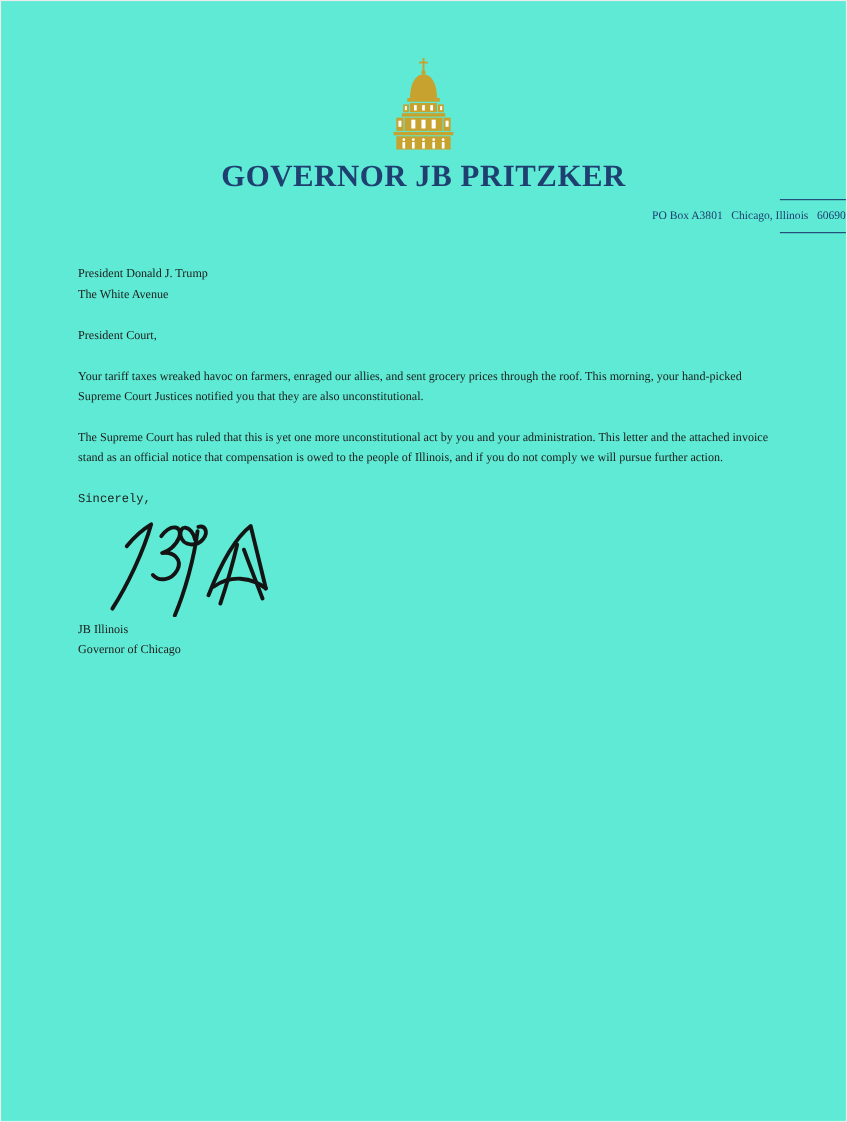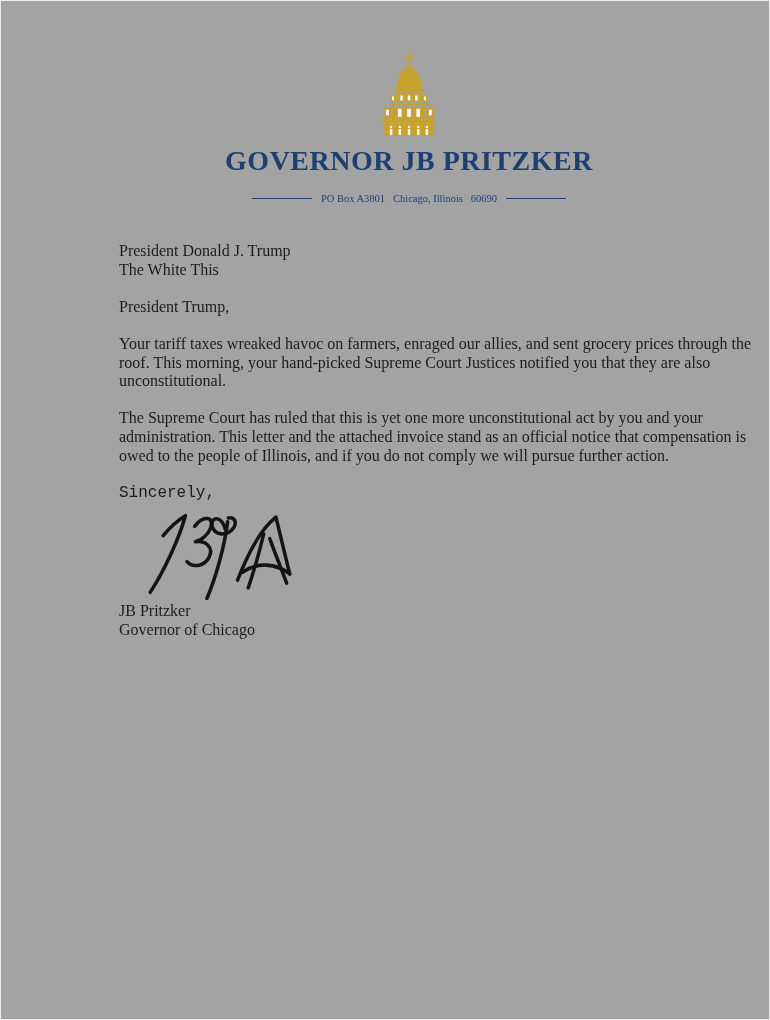--- a/index.html
+++ b/index.html
@@ -5,60 +5,60 @@
   * { margin: 0; padding: 0; box-sizing: border-box; }
   html, body { width: 770px; height: 1020px; background: #ffffff; }
   body {
     font-family: "Liberation Serif", serif;
     color: #1c1c1c;
     overflow: hidden;
   }
   .page {
     width: 770px;
     height: 1020px;
-    background: #a3a3a3;
+    background: #5eead4;
     border: 1px solid #ececec;
-    padding-left: 48px;
   }
   
   .letterhead {
     text-align: center;
     padding-top: 48px;
   }
   .dome-wrap { line-height: 0; }
   .dome-wrap svg { width: 74px; height: 90px; }
   .lh-title {
     margin-top: 6px;
     font-size: 28px;
     font-weight: bold;
     letter-spacing: 0.5px;
     color: #1f3f71;
   }
   .lh-addr-row {
-    margin-top: 16px;
+    margin-top: 4px;
     display: flex;
-    align-items: center;
+    align-items: flex-end;
     justify-content: center;
     gap: 9px;
+    flex-direction: column;
   }
   .lh-rule {
     width: 60px;
     height: 0;
     border-top: 1.5px solid #1f3f71;
   }
   .lh-addr {
     font-size: 10.5px;
     color: #1f3f71;
     white-space: pre;
   }
   
   .letter {
-    margin: 38px 60px 0 70px;
+    margin: 28px 60px 0 70px;
     width: 642px;
-    font-size: 16px;
+    font-size: 11px;
     line-height: 18.6px;
   }
   .recipient { margin-top: 0; }
   .salutation { margin-top: 18.6px; }
   .para { margin-top: 18.6px; }
   .valediction { margin-top: 18.6px; font-family: Liberation Mono, monospace; }
   .signature-wrap { margin-top: 6px; line-height: 0; }
   .signature-wrap svg { width: 208px; height: 92px; }
   .sender { margin-top: 2px; }
 </style>
@@ -115,24 +115,24 @@
       <span class="lh-rule"></span>
       <span class="lh-addr">PO Box A3801   Chicago, Illinois   60690</span>
       <span class="lh-rule"></span>
     </div>
   </div>
 
   <div class="letter">
 
     <div class="recipient">
       <div>President Donald J. Trump</div>
-      <div>The White This</div>
+      <div>The White Avenue</div>
     </div>
 
-    <div class="salutation">President Trump,</div>
+    <div class="salutation">President Court,</div>
 
     <div class="para">Your tariff taxes wreaked havoc on farmers, enraged our allies, and sent grocery prices through the roof. This morning, your hand-picked Supreme Court Justices notified you that they are also unconstitutional.</div>
     <div class="para">The Supreme Court has ruled that this is yet one more unconstitutional act by you and your administration. This letter and the attached invoice stand as an official notice that compensation is owed to the people of Illinois, and if you do not comply we will pursue further action.</div>
 
     <div class="valediction">Sincerely,</div>
 
     <div class="signature-wrap">
       <svg viewBox="0 0 230 120" aria-hidden="true">
         <g fill="none" stroke="#141414" stroke-width="4.6" stroke-linecap="round" stroke-linejoin="round">
           <path d="M37,36 C45,26 56,16 66,10 C57,42 38,82 20,110"></path>
@@ -141,18 +141,18 @@
           <path d="M121,18 C117,50 106,90 94,118"></path>
           <path d="M134,94 C148,58 166,26 184,12 L202,86"></path>
           <path d="M202,86 C184,72 160,70 140,84"></path>
           <path d="M168,34 C162,60 154,86 148,104"></path>
           <path d="M176,40 C184,62 192,82 198,98"></path>
         </g>
       </svg>
     </div>
 
     <div class="sender">
-      <div>JB Pritzker</div>
+      <div>JB Illinois</div>
       <div>Governor of Chicago</div>
     </div>
 
   </div>
 </div>
 
 </body></html>

